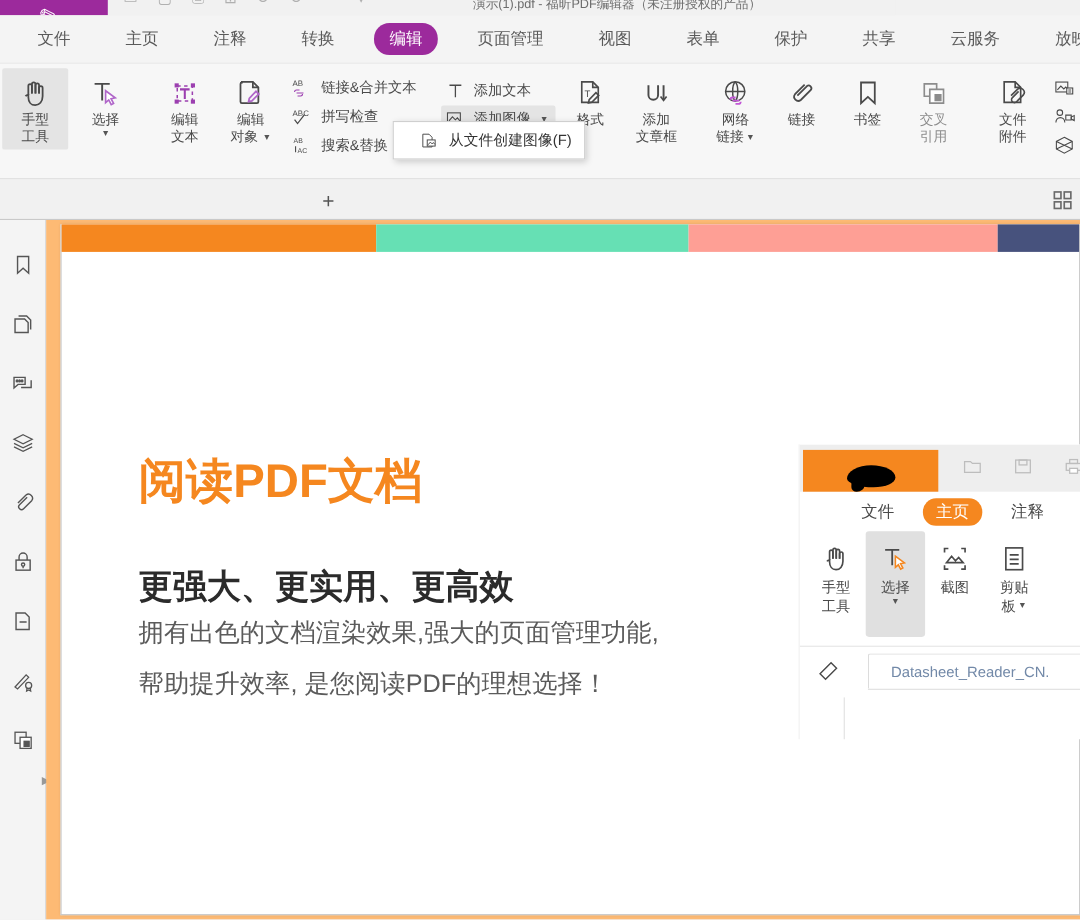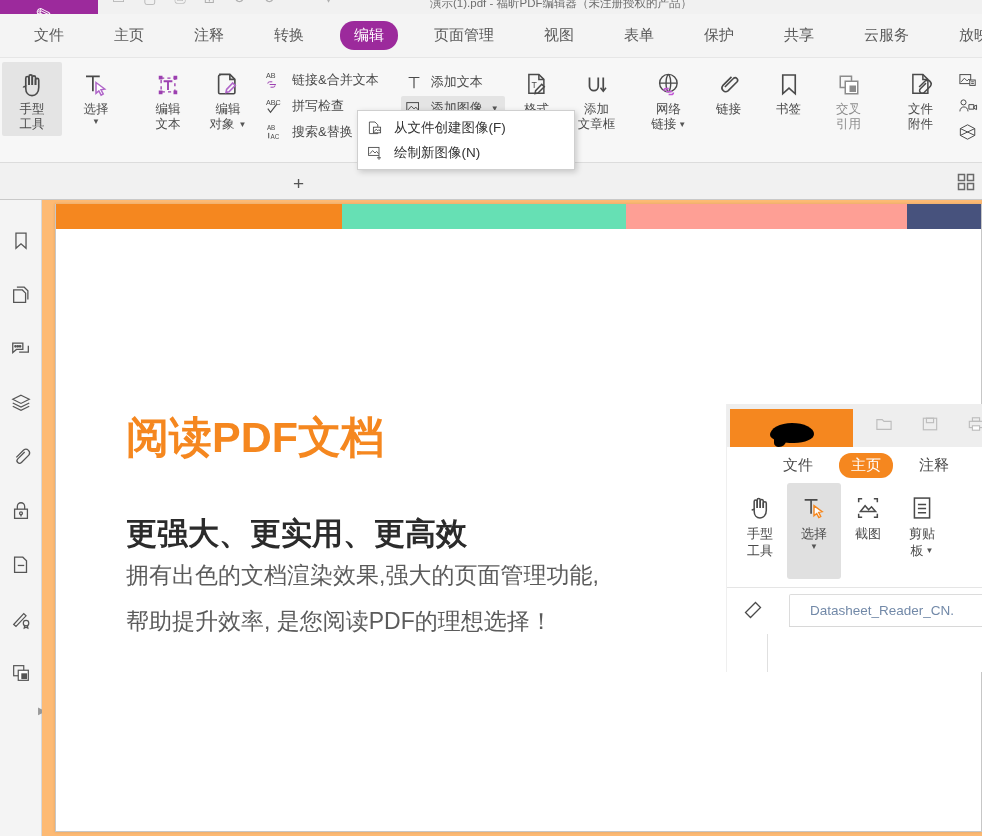--- a/index.html
+++ b/index.html
@@ -82,24 +82,24 @@
     padding: 2px 6px 2px 2px; border-radius: 2px; cursor: default;
   }
   .btn-small.hl { background: #e4e4e4; }
   .btn-small .ic { width: 22px; height: 20px; display: flex; align-items: center; justify-content: center; }
   .btn-small .lb { font-size: 13px; color: #4a4a4a; white-space: nowrap; }
   .btn-small .caret2 { font-size: 8px; color: #555; margin-left: 2px; }
 
   
   .dropdown {
     position: absolute; left: 357px; top: 110px;
-    width: 218px; background: #fff;
+    width: 175px; background: #fff;
     border: 1px solid #cfcfcf;
     box-shadow: 2px 2px 6px rgba(0,0,0,.18);
-    z-index: 50; padding: 4px 0;
+    z-index: 50; padding: 4px 16px;
   }
   .dd-item {
     display: flex; align-items: center; gap: 10px;
     height: 25px; padding: 0 8px; cursor: default;
   }
   .dd-item .lb { font-size: 13.5px; color: #333; white-space: nowrap; }
   .dd-item .ic { width: 18px; display: flex; justify-content: center; }
 
   
   .tabstrip {
@@ -514,30 +514,20 @@
     <div class="dd-item">
       <div class="ic">
         <svg width="16" height="16" viewBox="0 0 20 20" fill="none" stroke="#4a4a4a" stroke-width="1.1">
           <path d="M3 2.5h7l3.5 3.5V17H3z"></path>
           <rect x="8" y="9" width="9" height="7" fill="#fff"></rect>
           <path d="M9 14.5l2.5-3 2 2 1.5-1.5 1.5 2"></path>
         </svg>
       </div>
       <div class="lb">从文件创建图像(F)</div>
     </div>
-    <div class="dd-item">
-      <div class="ic">
-        <svg width="16" height="16" viewBox="0 0 20 20" fill="none" stroke="#4a4a4a" stroke-width="1.1">
-          <rect x="2" y="3" width="13" height="10"></rect>
-          <path d="M3.5 11l3.5-4 3 3 2-2 2.5 3"></path>
-          <path d="M12.5 16h5M15 13.5v5"></path>
-        </svg>
-      </div>
-      <div class="lb">绘制新图像(N)</div>
-    </div>
   </div>
 
   <div class="tabstrip">
     <div class="newtab">+</div>
     <div class="gridbtn">
       <svg width="20" height="20" viewBox="0 0 20 20" fill="none" stroke="#6a6a6a" stroke-width="1.5">
         <rect x="2.5" y="2.5" width="6" height="6"></rect>
         <rect x="11.5" y="2.5" width="6" height="6"></rect>
         <rect x="2.5" y="11.5" width="6" height="6"></rect>
         <rect x="11.5" y="11.5" width="6" height="6"></rect>

